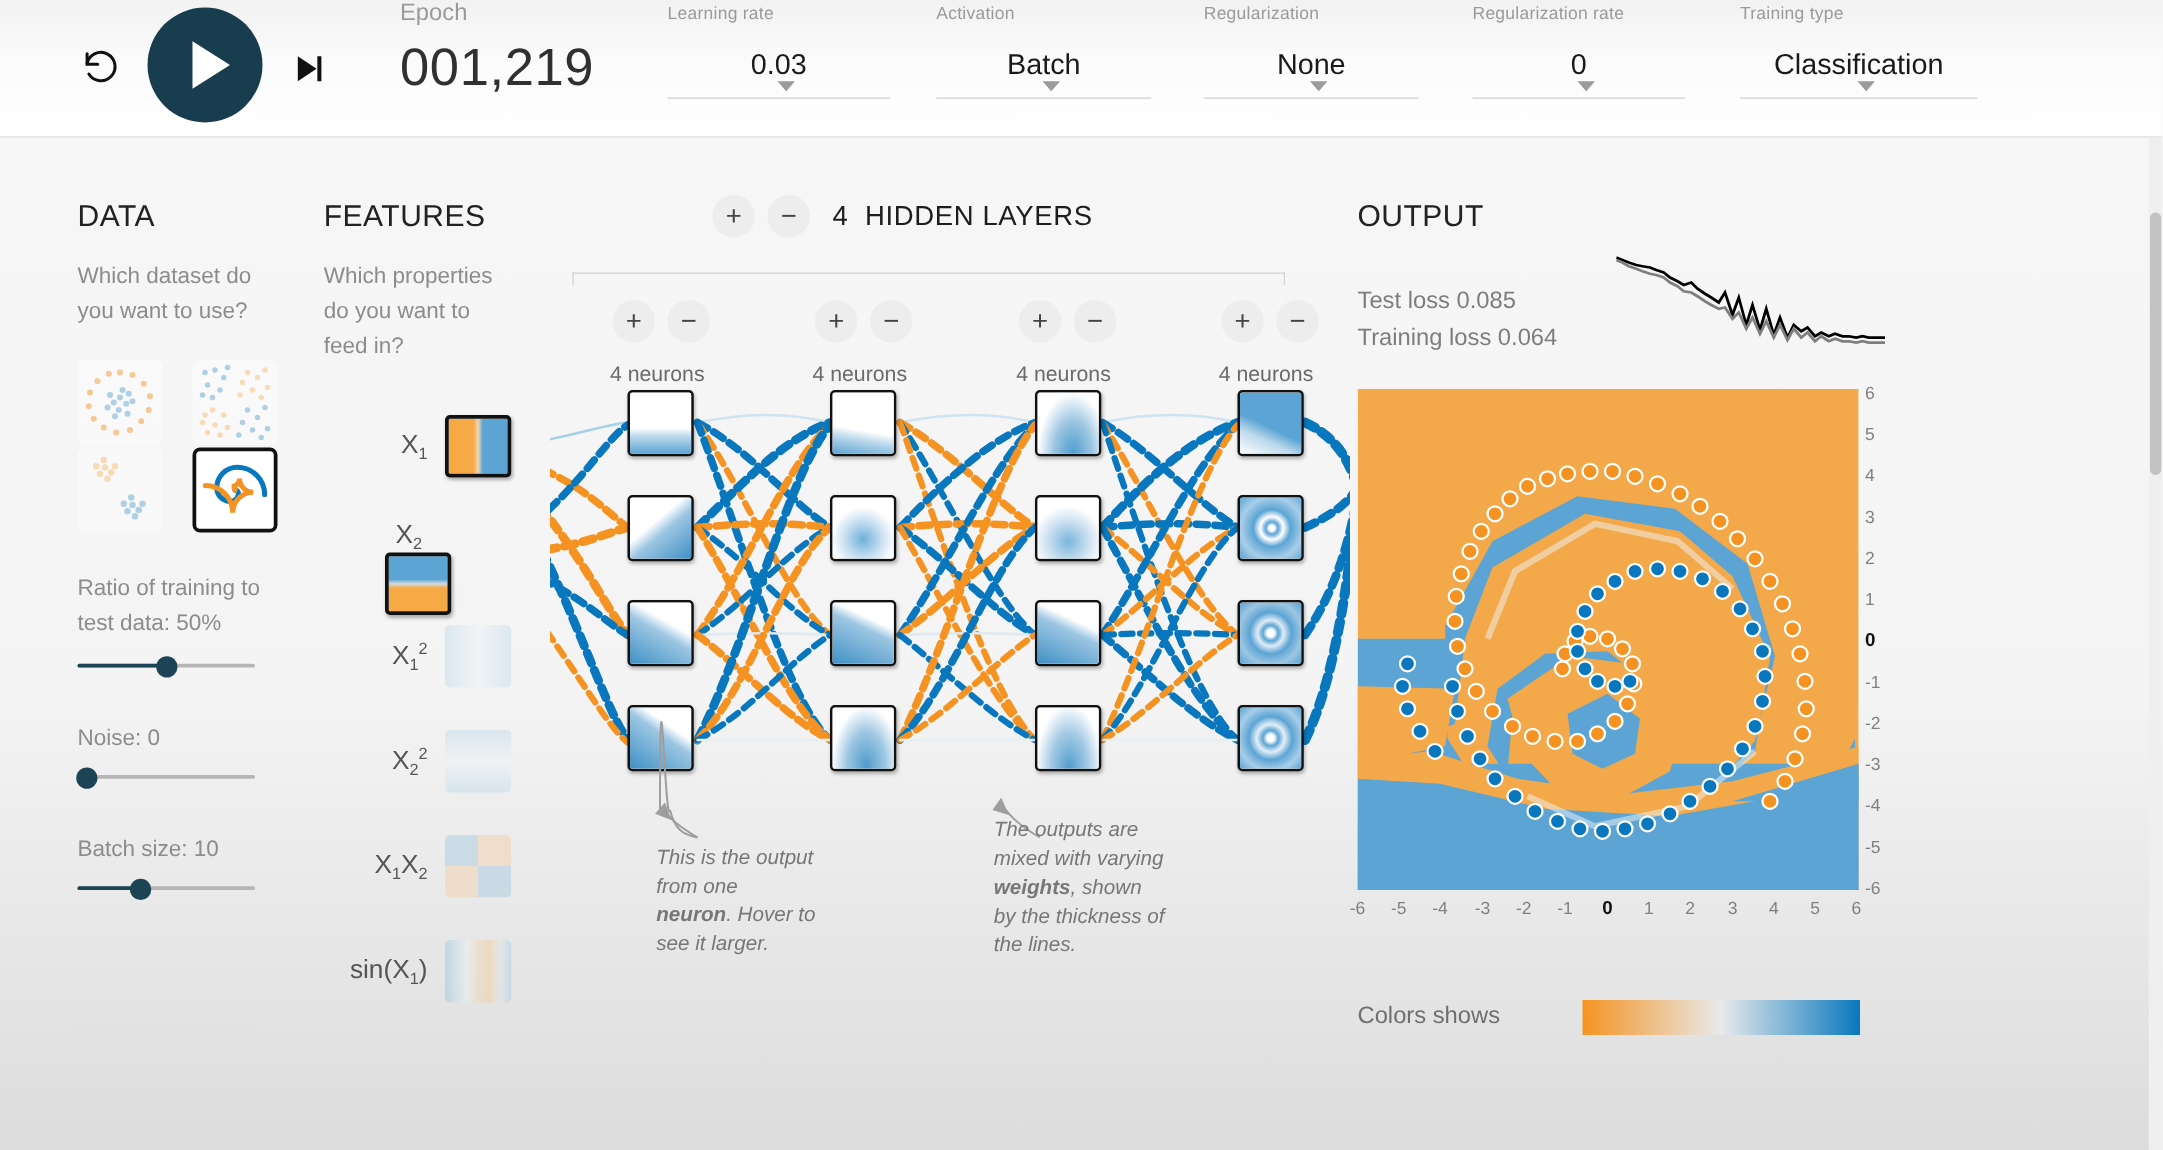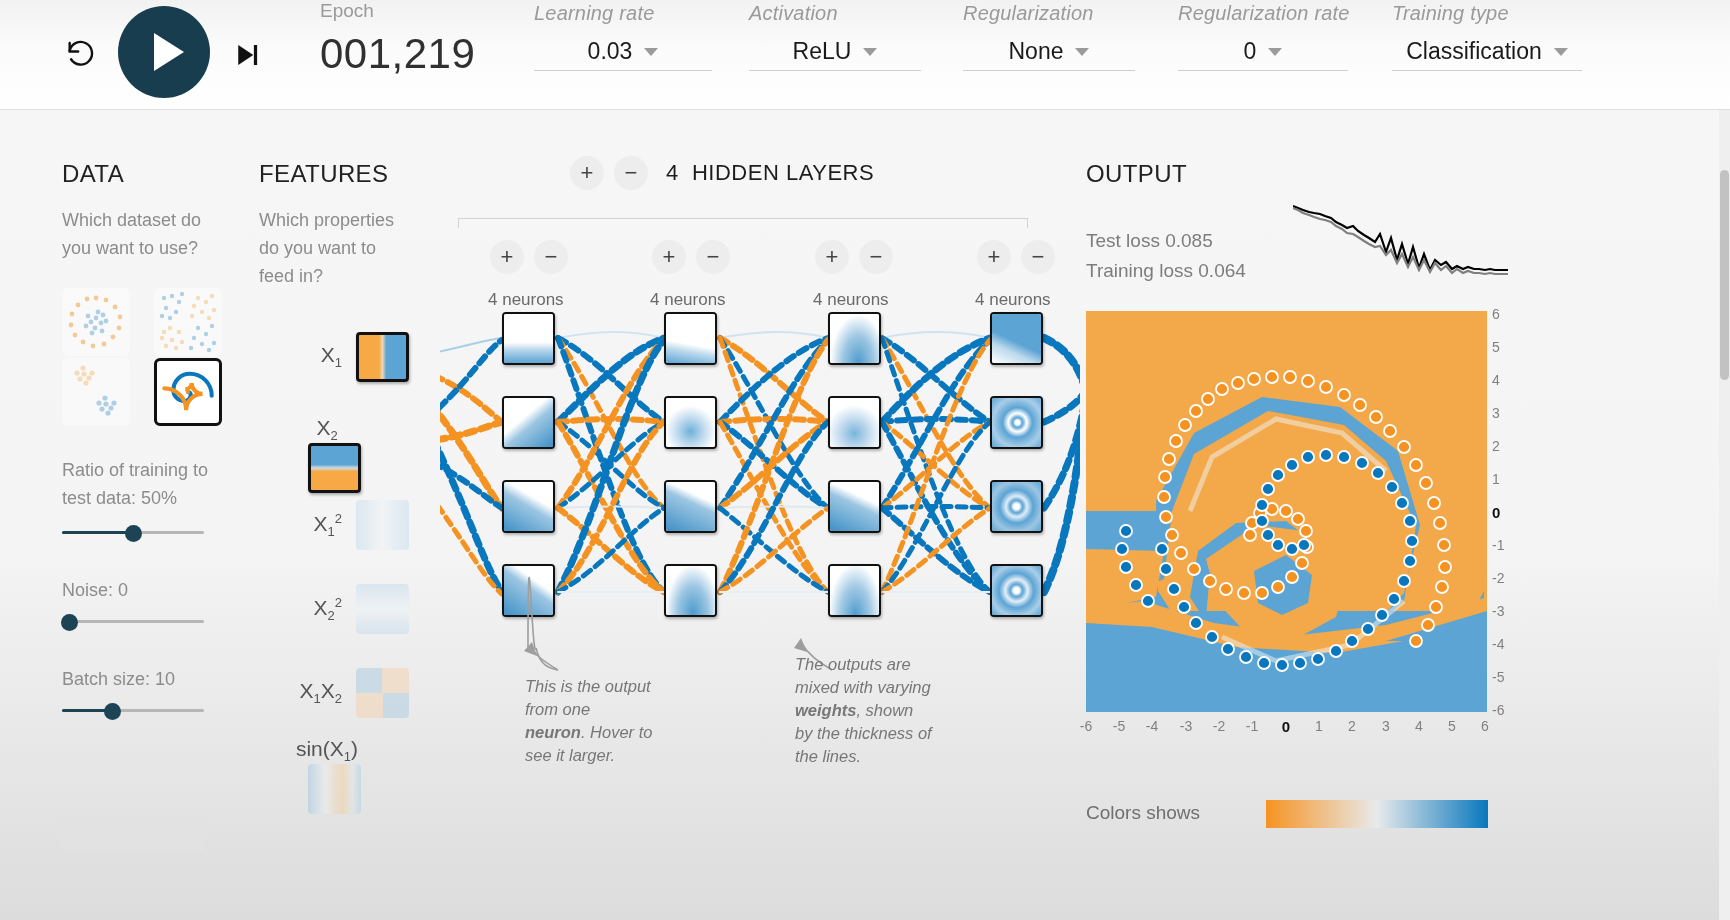--- a/index.html
+++ b/index.html
@@ -26,26 +26,26 @@
     cursor: pointer; margin-top: -6px;
   }
   .play-tri {
     width: 0; height: 0;
     border-left: 30px solid #fff;
     border-top: 19px solid transparent;
     border-bottom: 19px solid transparent;
     margin-left: 9px;
   }
   .ctrl-group { position: absolute; top: 0; height: 110px; }
-  .ctrl-label { font-size: 20px; color: #9a9a9a; letter-spacing: .2px; position: absolute; top: 2px; left: 0; white-space: nowrap; font-style: italic; }
+  .ctrl-label { font-size: 14px; color: #9a9a9a; letter-spacing: .2px; position: absolute; top: 2px; left: 0; white-space: nowrap; }
   .ctrl-select {
     position: absolute; top: 38px; left: 0;
     border-bottom: 1px solid #cfcfcf;
-    display: flex; align-items: center; justify-content: center;
-    padding-bottom: 5px; cursor: pointer;
+    display: flex; align-items: center; justify-content: flex-end;
+    padding-bottom: 5px; cursor: pointer; flex-direction: column;
   }
   .ctrl-value { font-size: 23px; color: #1a1a1a; }
   .caret { width: 0; height: 0; border-left: 7px solid transparent; border-right: 7px solid transparent; border-top: 8px solid #9b9b9b; margin-left: 12px; }
   .epoch-block { position: absolute; top: 0; left: 320px; }
   .epoch-label { font-size: 19px; color: #9a9a9a; }
   .epoch-value { font-size: 42px; color: #303030; margin-top: 8px; letter-spacing: .5px; }
 
   
   .heading { font-size: 24px; color: #222; letter-spacing: .4px; }
   .subtext { font-size: 18px; color: #8c8c8c; line-height: 28px; }
@@ -140,21 +140,21 @@
       <div class="ctrl-label">Learning rate</div>
       <div class="ctrl-select" style="width:178px;">
         <span class="ctrl-value">0.03</span>
         <span class="caret"></span>
       </div>
     </div>
 
     <div class="ctrl-group" style="left:749px; width:172px;">
       <div class="ctrl-label">Activation</div>
       <div class="ctrl-select" style="width:172px;">
-        <span class="ctrl-value">ReLU</span>
+        <span class="ctrl-value">Batch</span>
         <span class="caret"></span>
       </div>
     </div>
 
     <div class="ctrl-group" style="left:963px; width:172px;">
       <div class="ctrl-label">Regularization</div>
       <div class="ctrl-select" style="width:172px;">
         <span class="ctrl-value">None</span>
         <span class="caret"></span>
       </div>
@@ -329,21 +329,21 @@
       <div class="feat-row" style="top:256px;">
         <span class="feat-label">X<sub>2</sub><sup>2</sup></span>
         <span class="feat-box inactive" style="background:linear-gradient(180deg,#b8d6ea 0%,#d8e7f2 30%,#eef4f8 50%,#d8e7f2 70%,#b8d6ea 100%);"></span>
       </div>
       <div class="feat-row" style="top:340px;">
         <span class="feat-label">X<sub>1</sub>X<sub>2</sub></span>
         <span class="feat-box inactive" style="background:
               linear-gradient(135deg, transparent 49.6%, transparent 50.4%),
               conic-gradient(from 0deg at 50% 50%, #f3cda0 0deg 90deg, #9fc6e0 90deg 180deg, #f3cda0 180deg 270deg, #9fc6e0 270deg 360deg);"></span>
       </div>
-      <div class="feat-row" style="top:409px;flex-direction:column;">
+      <div class="feat-row" style="top:424px;">
         <span class="feat-label">sin(X<sub>1</sub>)</span>
         <span class="feat-box inactive" style="background:linear-gradient(90deg,#8cc0dd 0%,#c5dcec 18%,#eef2f3 33%,#f0d7b2 50%,#f5c98b 66%,#dde6ea 84%,#9fc8e2 100%);"></span>
       </div>
     </div>
   </div>
 
   <div class="net">
 
     <div class="layers-head">
       <div class="round-btn">+</div>

